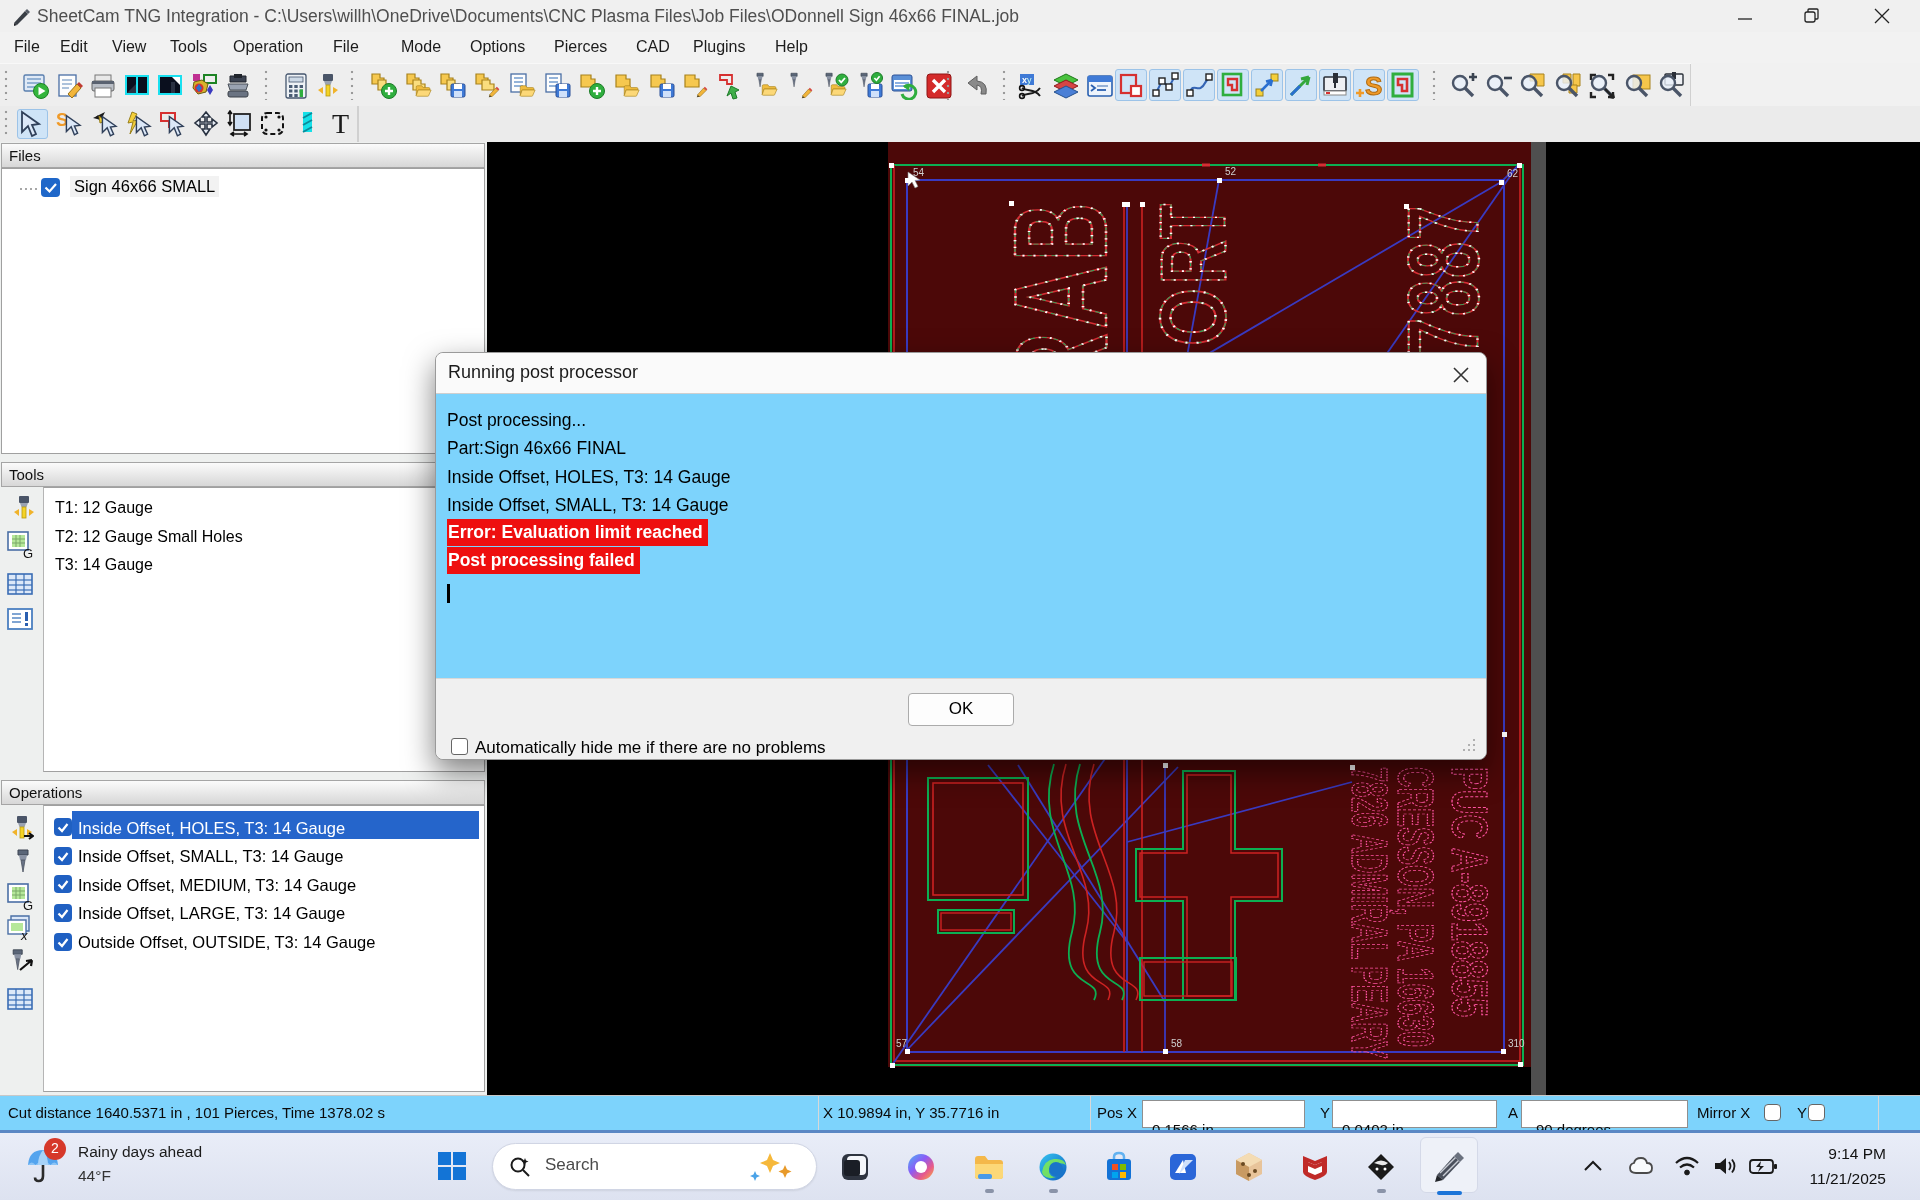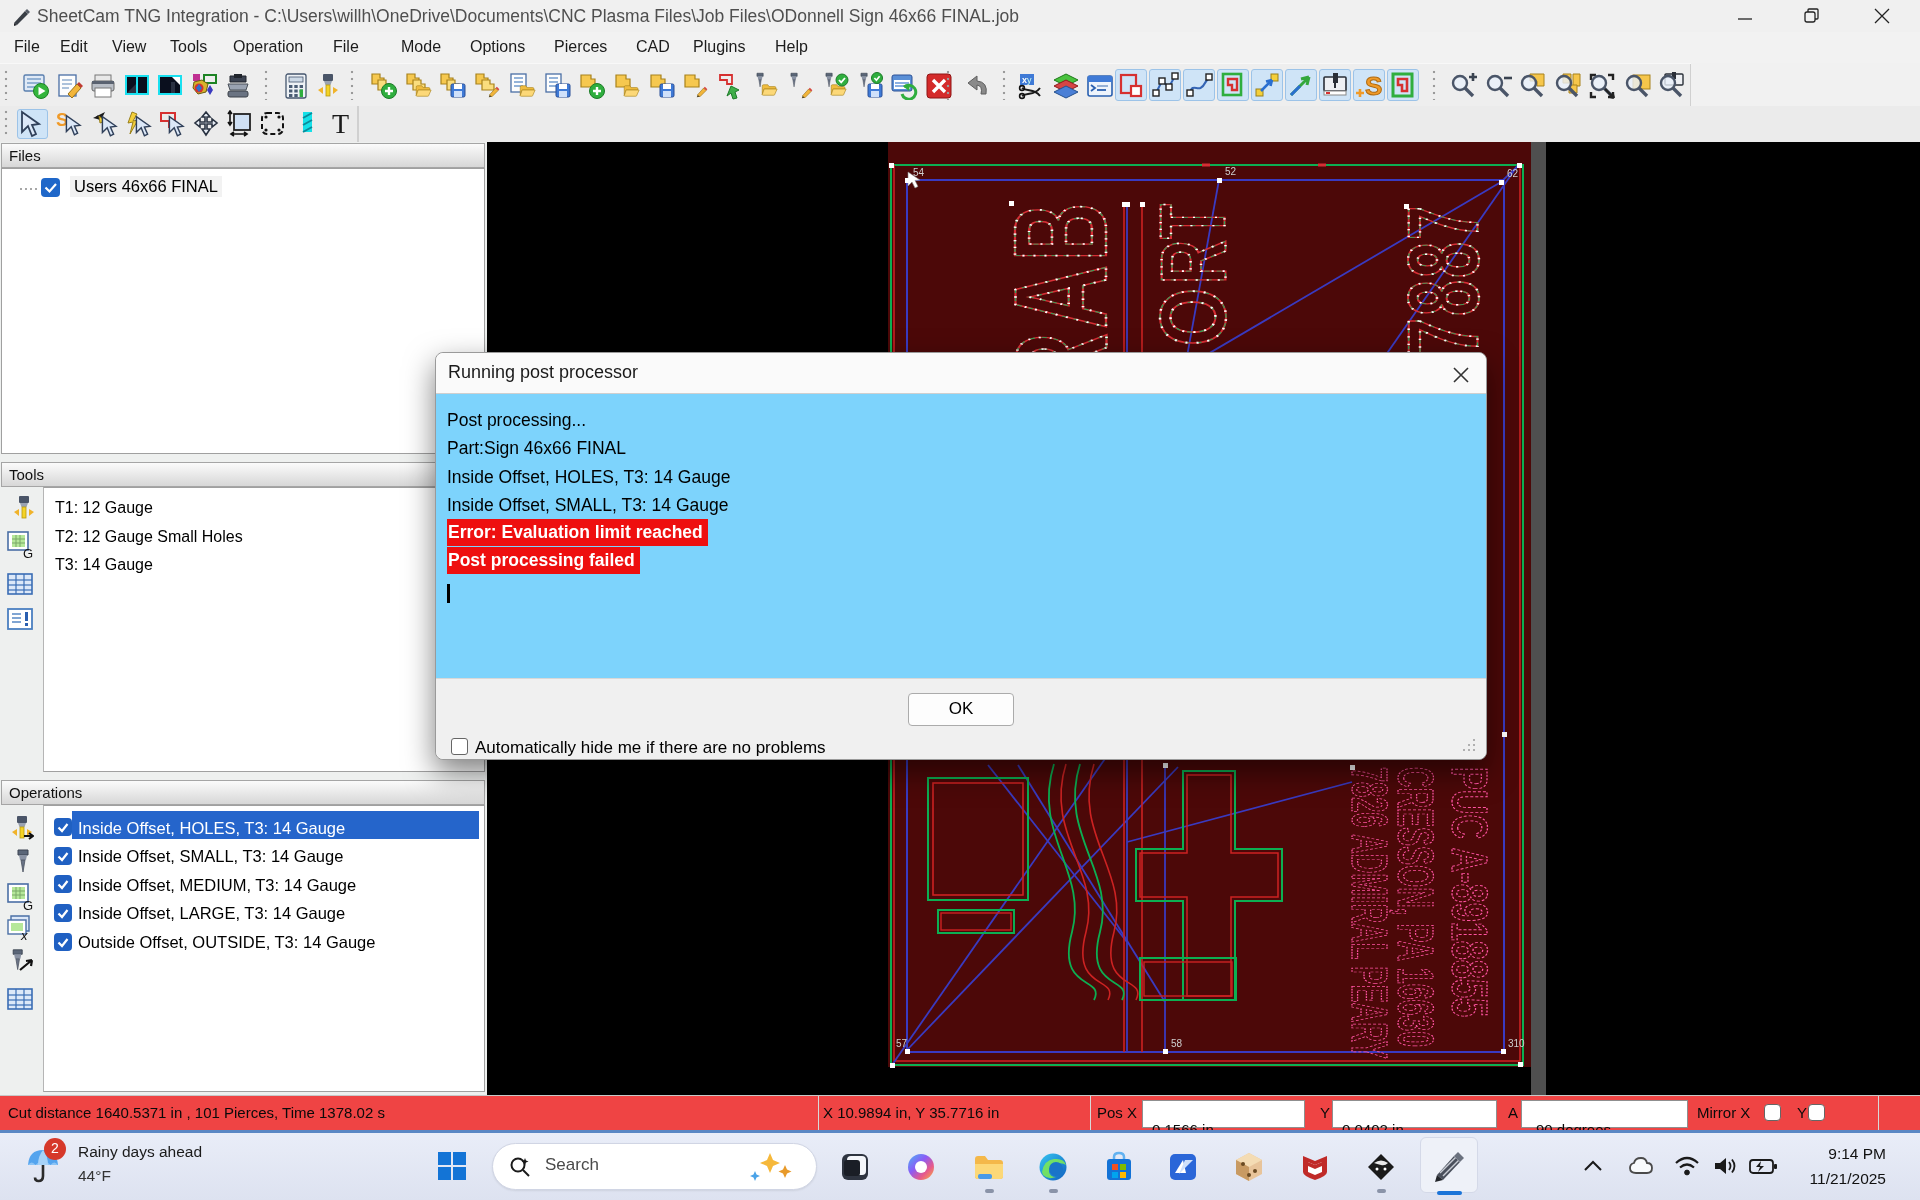--- a/index.html
+++ b/index.html
@@ -10,21 +10,21 @@
 #tb1{position:absolute;left:0;top:63px;width:1920px;height:43px;background:#eeeeee;border-top:1px solid #f8f8f8}
 #tb2{position:absolute;left:0;top:106px;width:1920px;height:36px;background:#ebebeb}
 #tbfill{position:absolute;left:1691px;top:63px;width:229px;height:43px;background:#f1f1f1}
 .grip{position:absolute;top:6px;width:6px;height:30px;background-image:radial-gradient(circle at 2px 2px,#9a9a9a 1.2px,transparent 1.6px);background-size:6px 7px}
 .grip2{position:absolute;top:4px;width:6px;height:26px;background-image:radial-gradient(circle at 2px 2px,#9a9a9a 1.2px,transparent 1.6px);background-size:6px 7px}
 .tog{position:absolute;width:32px;height:32px;background:#cfe4f7;border:1px solid #9cc3e8;border-radius:3px}
 #leftcol{position:absolute;left:0;top:142px;width:487px;height:953px;background:#eef0ef}
 .phead{position:absolute;left:1px;width:484px;height:25px;background:linear-gradient(#fbfbfb,#d7d7d7);border:1px solid #a5a5a5;font-size:15px;color:#111;padding-left:7px;padding-top:3px}
 .pwhite{position:absolute;background:#fff;border:1px solid #a0a0a0}
 #canvas{position:absolute;left:488px;top:142px;width:1432px;height:953px;background:#000}
-#status{position:absolute;left:0;top:1095px;width:1920px;height:35px;background:#ef4444;border-top:1px solid #c8c8c8;font-size:15px;color:#0a0a0a}
+#status{position:absolute;left:0;top:1095px;width:1920px;height:35px;background:#7dd3fc;border-top:1px solid #c8c8c8;font-size:15px;color:#0a0a0a}
 #status .box{position:absolute;top:4px;height:28px;background:#fff;border:1px solid #8f8f8f;font-size:15px;padding:20px 0 0 9px}
 #taskbar{position:absolute;left:0;top:1133px;width:1920px;height:67px;background:linear-gradient(#e9edf8,#dde2f0)}
 #bluebar{position:absolute;left:0;top:1130px;width:1920px;height:3px;background:#5a87c4}
 #dialog{position:absolute;left:435px;top:352px;width:1052px;height:408px;background:#fff;border:1px solid #9a9a9a;border-radius:8px;box-shadow:0 12px 30px rgba(0,0,0,.5)}
 #dlgtitle{position:absolute;left:0;top:0;width:1050px;height:41px;background:#fafafa;border-bottom:1px solid #cfcfcf;border-radius:8px 8px 0 0;font-size:18px;color:#1a1a1a;padding:9px 0 0 12px}
 #dlgfoot{position:absolute;left:0;top:325px;width:1050px;height:81px;background:#f0f0f0;border-top:1px solid #d8d8d8;border-radius:0 0 8px 8px}
 #dlgbody{position:absolute;left:0;top:41px;width:1050px;height:284px;background:#7dd3fc;font-size:17.5px;color:#000}
 #dlgbody div{position:absolute;left:11px;white-space:nowrap}
 .redln{background:#ee0f0f;color:#fff;font-weight:bold;padding:3px 5px 4px 1px}
 #okbtn{position:absolute;left:472px;top:14px;width:106px;height:33px;background:#fdfdfd;border:1px solid #ababab;border-radius:4px;text-align:center;font-size:17px;padding-top:5px}
@@ -496,21 +496,21 @@
 <div id="tbfill"></div>
 
 <div id="leftcol">
  <div class="phead" style="top:1px">Files</div>
  <div class="pwhite" style="left:1px;top:26px;width:484px;height:286px"></div>
  <svg class="abs" style="left:18px;top:32px" width="200" height="28" viewBox="0 0 200 28">
    <line x1="2" y1="15" x2="22" y2="15" stroke="#8a8a8a" stroke-width="1.6" stroke-dasharray="2 3"></line>
    <rect x="23" y="4" width="19" height="19" rx="4" fill="#1f67c9"></rect>
       <path d="M27.5 13.5 L31.5 17.5 L38 10" fill="none" stroke="#fff" stroke-width="2.2"></path>
  </svg>
- <div class="abs" style="left:70px;top:34px;font-size:16.5px;color:#000;background:#f2f2f2;padding:1px 4px">Users 46x66 FINAL</div>
+ <div class="abs" style="left:70px;top:34px;font-size:16.5px;color:#000;background:#f2f2f2;padding:1px 4px">Sign 46x66 SMALL</div>
 
  <div class="phead" style="top:320px">Tools</div>
  <div class="pwhite" style="left:43px;top:345px;width:442px;height:285px;border-left:1px solid #b5b5b5"></div>
  <div class="abs" style="left:55px;top:352px;font-size:16px;line-height:28.6px;color:#000">T1: 12 Gauge<br>T2: 12 Gauge Small Holes<br>T3: 14 Gauge</div>
 
  <div class="phead" style="top:638px">Operations</div>
  <div class="pwhite" style="left:43px;top:663px;width:442px;height:287px;border-left:1px solid #b5b5b5"></div>
 
  <div class="abs" style="left:72px;top:669px;width:407px;height:28px;background:#2565cb"></div>
  <div class="abs" style="left:78px;top:672px;font-size:16.5px;line-height:28.7px;color:#fff">Inside Offset, HOLES, T3: 14 Gauge</div>

